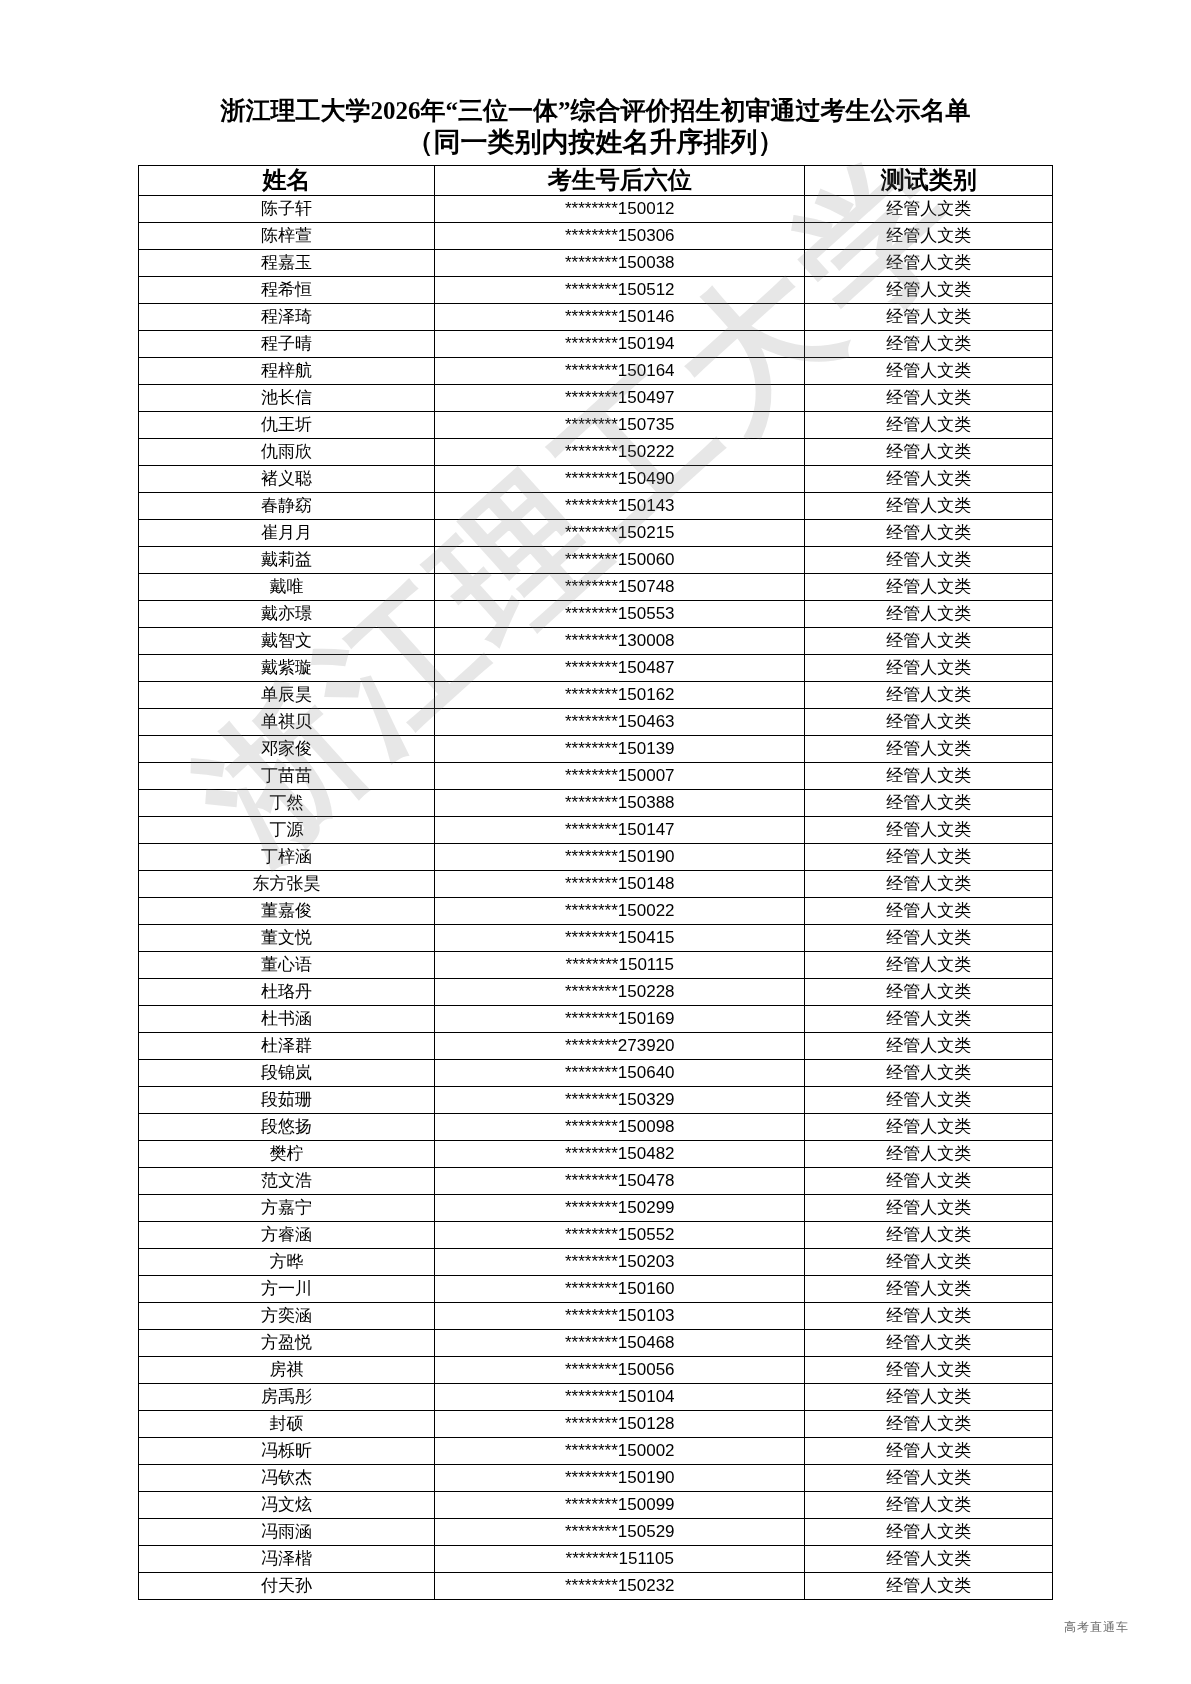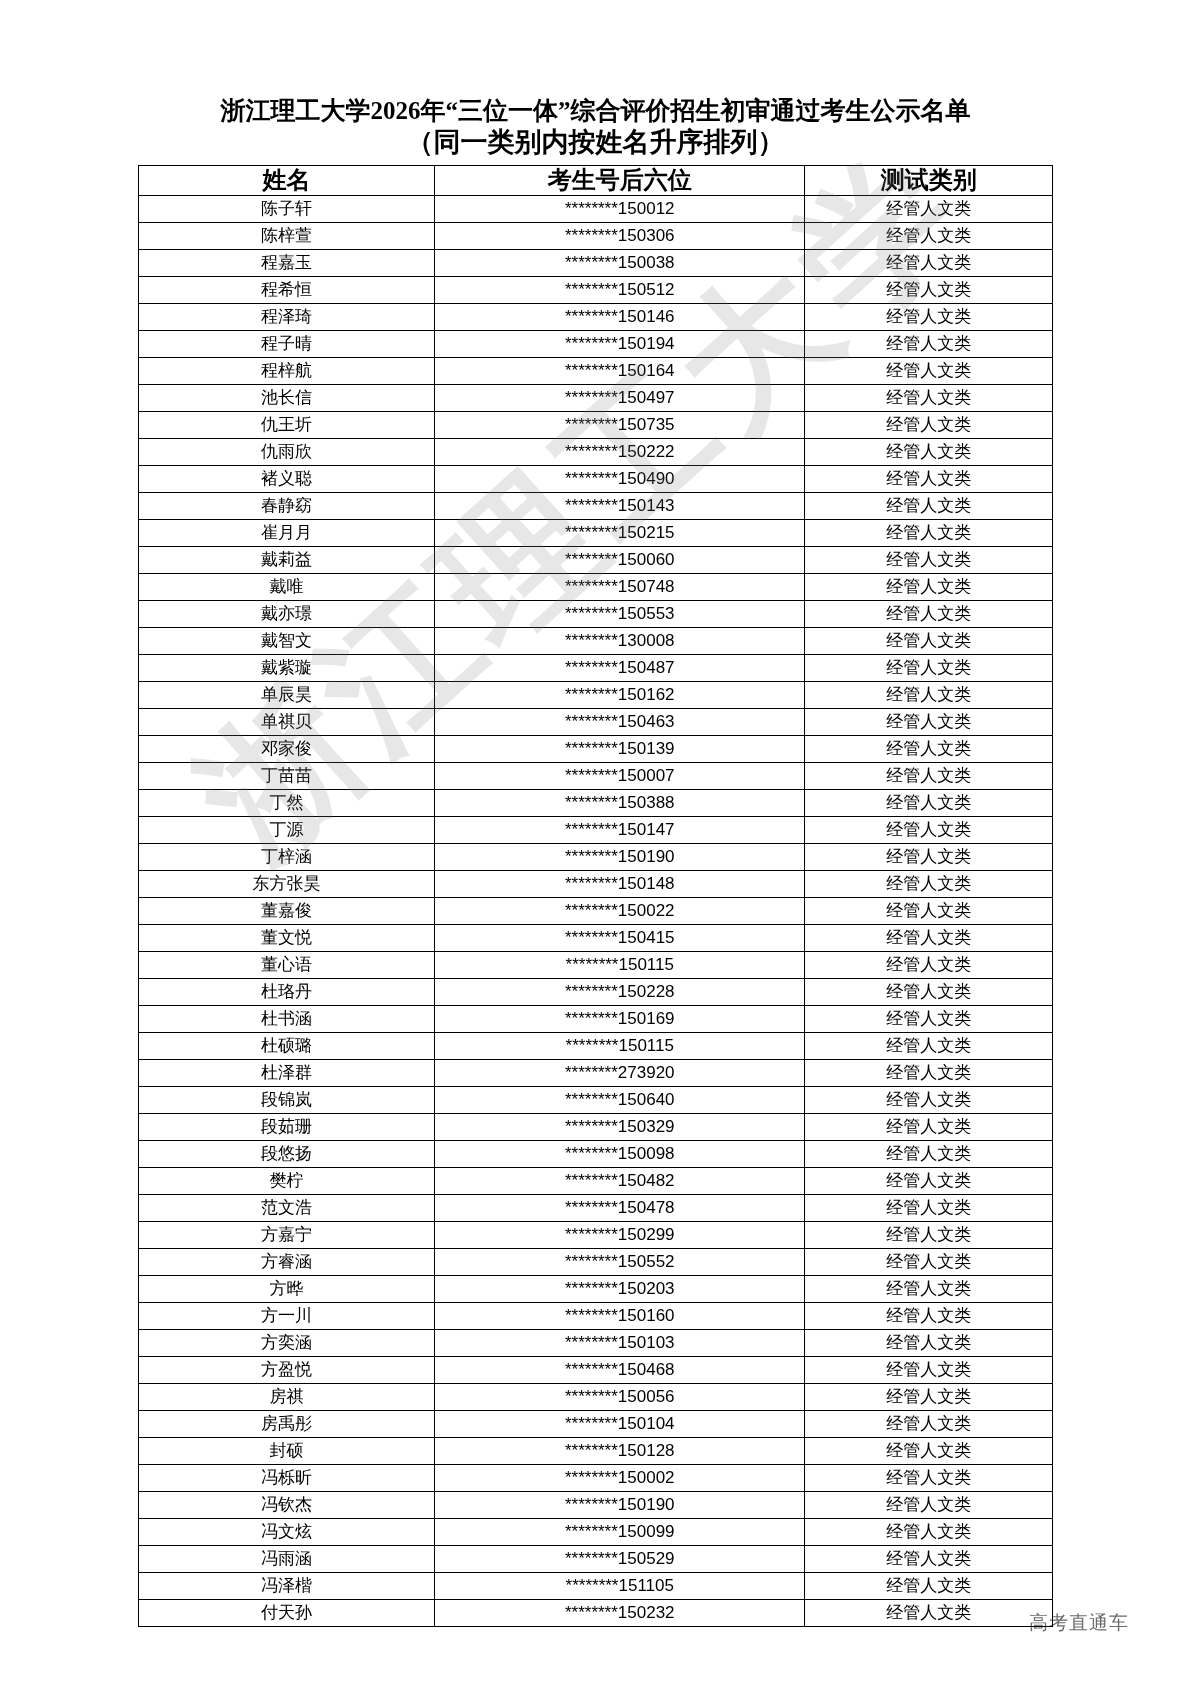--- a/index.html
+++ b/index.html
@@ -82,21 +82,21 @@
     font-family: "Liberation Sans", sans-serif;
     letter-spacing: 10px;
     transform: rotate(-42deg);
     white-space: nowrap;
     line-height: 180px;
   }
   .footer-brand {
     position: absolute;
     right: 62px;
     bottom: 48px;
-    font-size: 19px;
+    font-size: 12px;
     color: #6b6b6b;
     font-family: "Liberation Sans", sans-serif;
     letter-spacing: 1px;
   }
   .table-wrap { position: relative; z-index: 1; }
 </style>
 </head>
 <body>
 
 <div class="page">
@@ -272,25 +272,20 @@
             <td>杜珞丹</td>
             <td class="id-cell">********150228</td>
             <td>经管人文类</td>
           </tr>
           <tr>
             <td>杜书涵</td>
             <td class="id-cell">********150169</td>
             <td>经管人文类</td>
           </tr>
           <tr>
-            <td>杜硕璐</td>
-            <td class="id-cell">********150115</td>
-            <td>经管人文类</td>
-          </tr>
-          <tr>
             <td>杜泽群</td>
             <td class="id-cell">********273920</td>
             <td>经管人文类</td>
           </tr>
           <tr>
             <td>段锦岚</td>
             <td class="id-cell">********150640</td>
             <td>经管人文类</td>
           </tr>
           <tr>

